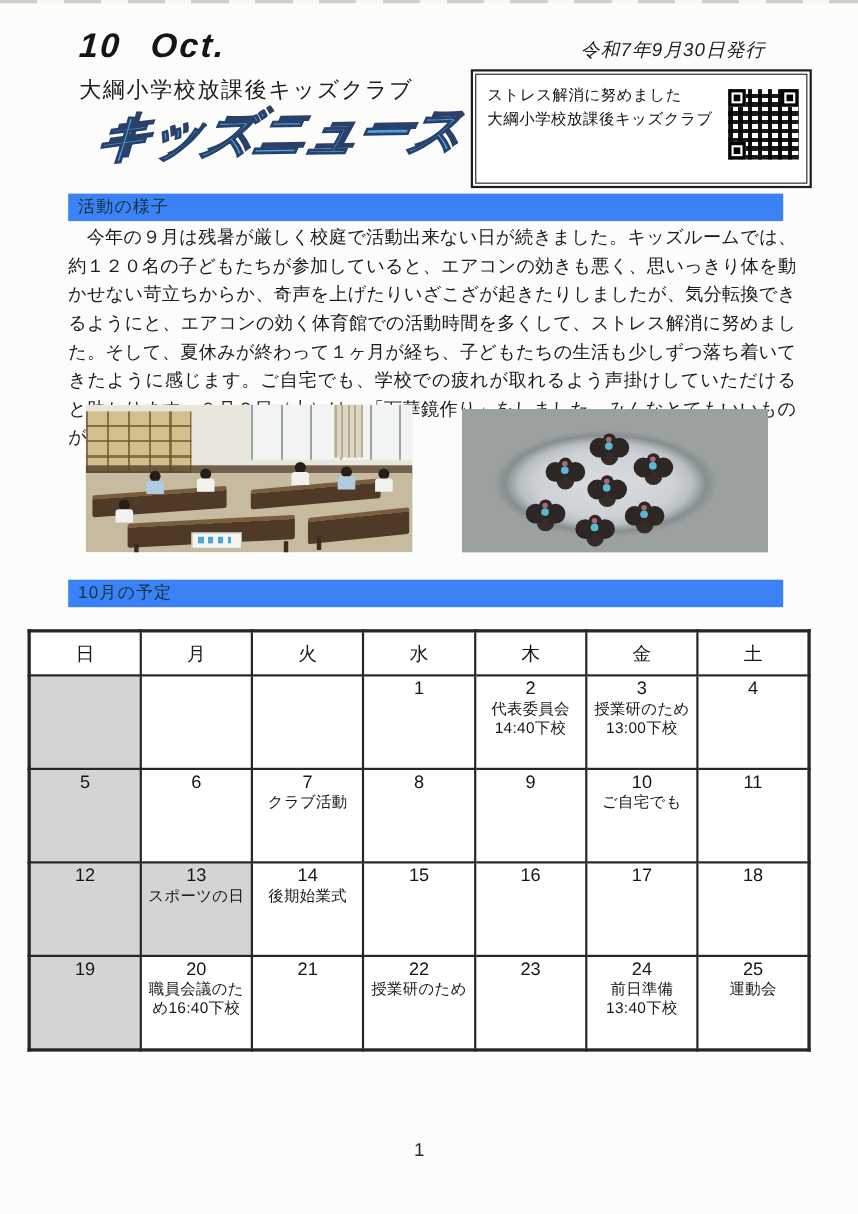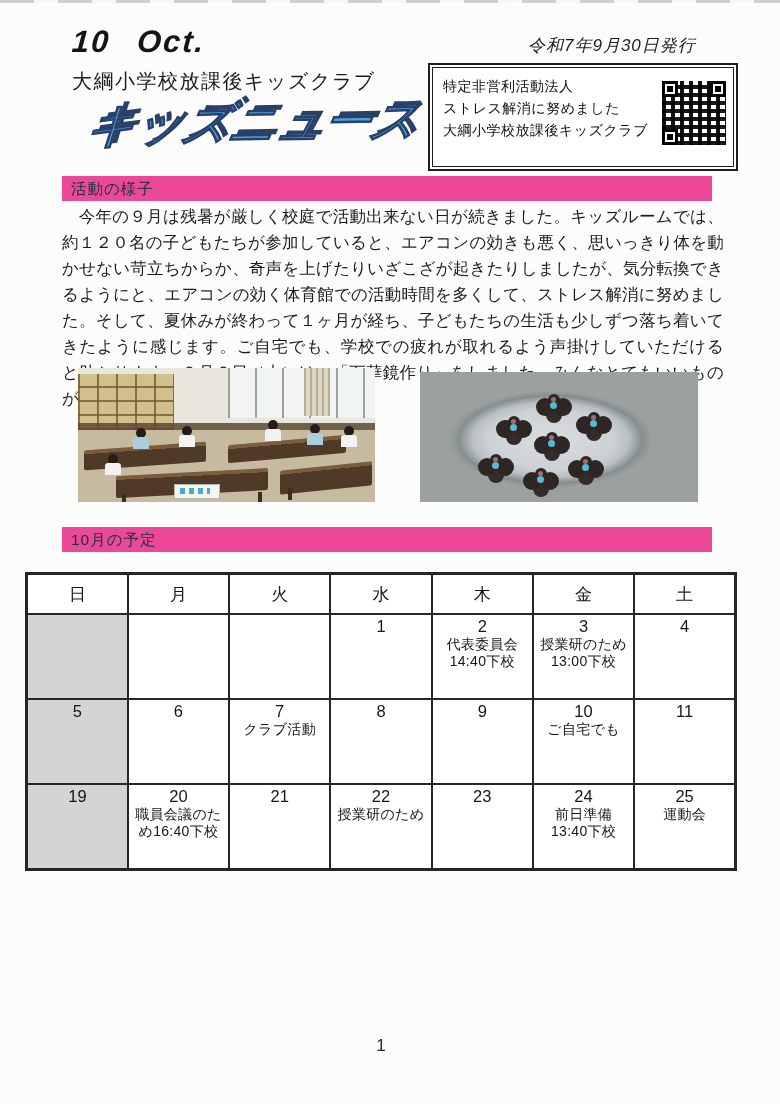--- a/index.html
+++ b/index.html
@@ -25,21 +25,21 @@
   .org-line{font-size:14px;line-height:22px;color:#111;letter-spacing:.5px;white-space:nowrap;}
   .org-line.tel{font-size:15.5px;letter-spacing:.5px;}
   
   .qr{position:absolute;right:7px;top:13px;width:64px;height:64px;background:
     repeating-linear-gradient(0deg,rgba(0,0,0,.9) 0 4px,transparent 4px 8px),
     repeating-linear-gradient(90deg,#111 0 4px,#fff 4px 9px);}
   .qr .finder{position:absolute;width:16px;height:16px;background:#fff;border:3px solid #000;box-sizing:border-box;}
   .qr .finder::after{content:"";position:absolute;inset:2px;background:#000;}
   .qr .f-tl{left:0;top:0}.qr .f-tr{right:0;top:0}.qr .f-bl{left:0;bottom:0}
   
-  .section-bar{position:absolute;left:62px;width:650px;height:25px;background:#ec4899;
+  .section-bar{position:absolute;left:62px;width:650px;height:25px;background:#3b82f6;
     color:#13333d;font-size:15.5px;line-height:25px;padding-left:9px;box-sizing:border-box;
     letter-spacing:1px;}
   .bar-activity{top:176px;}
   .bar-schedule{top:527px;}
   
   .body-text{position:absolute;left:62px;top:203px;width:662px;font-size:16.5px;
     line-height:26px;color:#1b1b1b;text-align:justify;letter-spacing:.2px;}
   
   .photo{position:absolute;overflow:hidden;}
   .photo-classroom{left:78px;top:368px;width:297px;height:134px;background:#e9e6dd;}
@@ -88,21 +88,20 @@
 <div class="page">
   <div class="scan-edge"></div>
 
   <div class="issue">10 Oct.</div>
   <div class="club-name">大綱小学校放課後キッズクラブ</div>
   <div class="logo">キッズニュース</div>
   <div class="pub-date">令和7年9月30日発行</div>
 
   <div class="org-box">
     <div class="org-box-inner">
-      <div class="org-line">特定非営利活動法人</div>
       <div class="org-line">ストレス解消に努めました</div>
       <div class="org-line">大綱小学校放課後キッズクラブ</div>
       <div class="qr">
         <div class="finder f-tl"></div>
         <div class="finder f-tr"></div>
         <div class="finder f-bl"></div>
       </div>
     </div>
   </div>
 
@@ -209,20 +208,45 @@
           <td>
             <div class="day-num">10</div>
             <div class="evt">ご自宅でも</div>
           </td>
           <td>
             <div class="day-num">11</div>
           </td>
         </tr>
         <tr>
           <td class="gray">
+            <div class="day-num">12</div>
+          </td>
+          <td class="gray">
+            <div class="day-num">13</div>
+            <div class="evt">スポーツの日</div>
+          </td>
+          <td>
+            <div class="day-num">14</div>
+            <div class="evt">後期始業式</div>
+          </td>
+          <td>
+            <div class="day-num">15</div>
+          </td>
+          <td>
+            <div class="day-num">16</div>
+          </td>
+          <td>
+            <div class="day-num">17</div>
+          </td>
+          <td>
+            <div class="day-num">18</div>
+          </td>
+        </tr>
+        <tr>
+          <td class="gray">
             <div class="day-num">19</div>
           </td>
           <td>
             <div class="day-num">20</div>
             <div class="evt">職員会議のため16:40下校</div>
           </td>
           <td>
             <div class="day-num">21</div>
           </td>
           <td>

